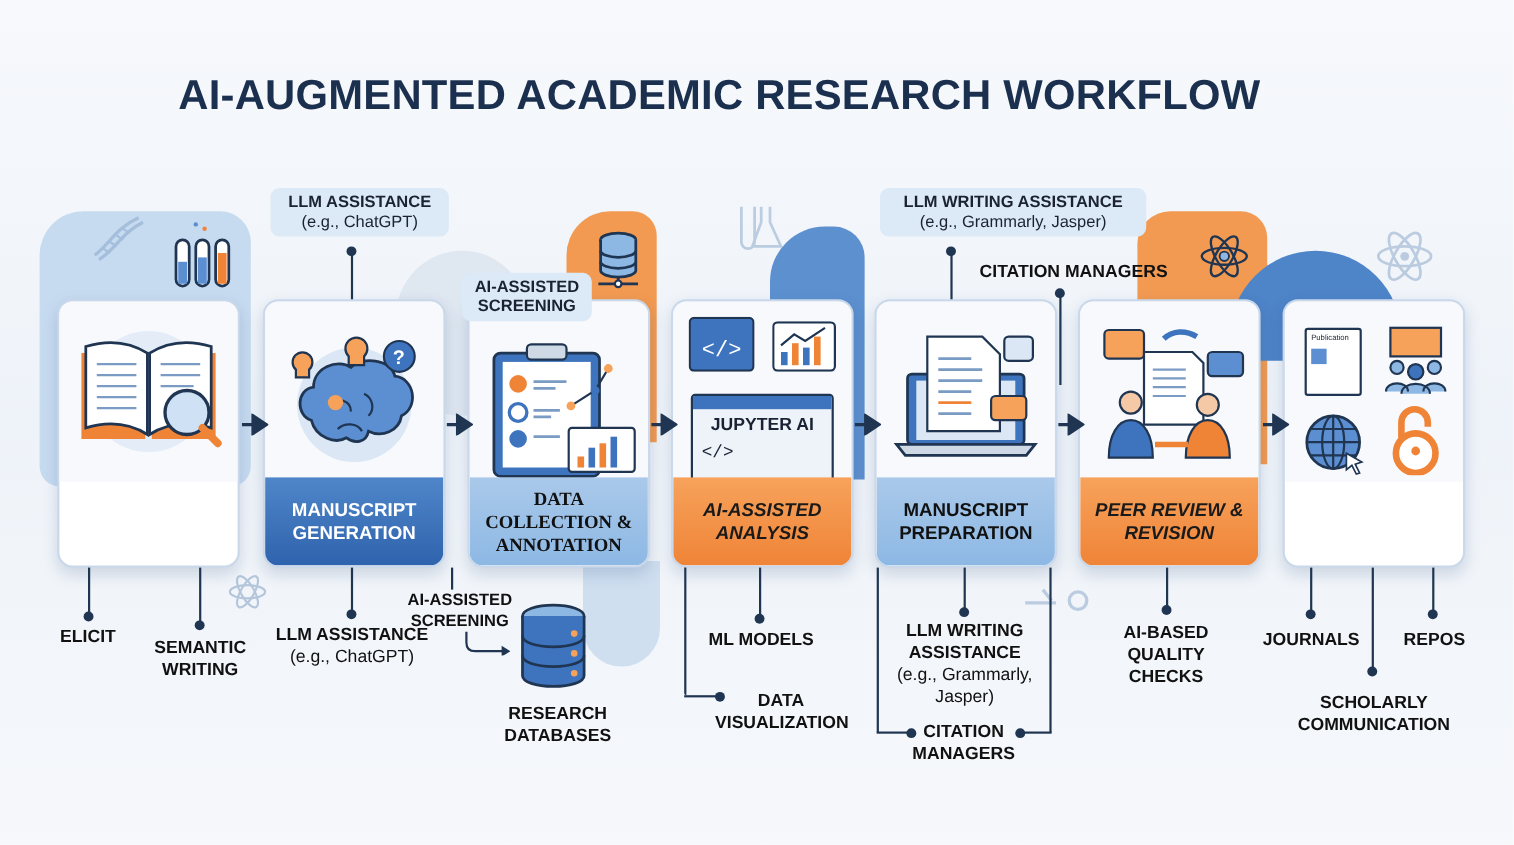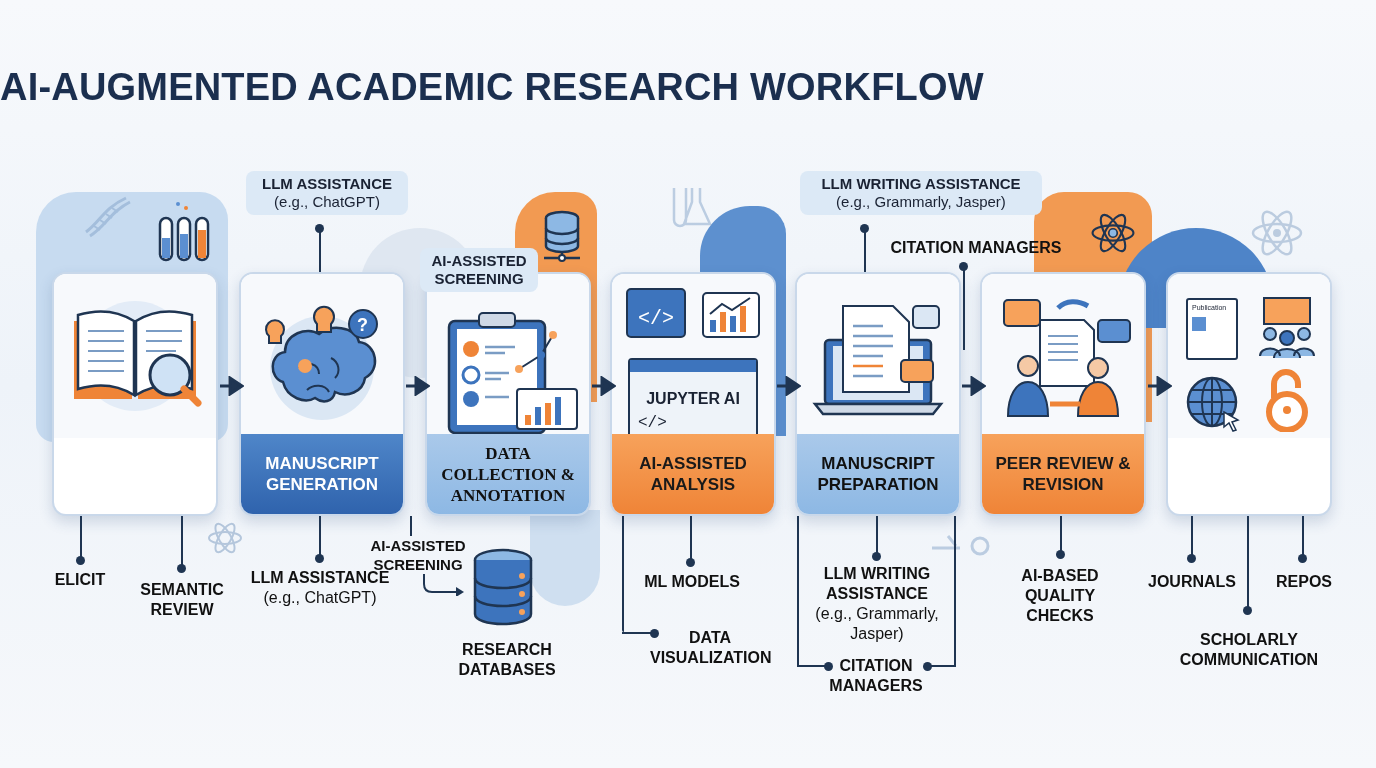--- a/index.html
+++ b/index.html
@@ -5,21 +5,21 @@
   * { box-sizing: border-box; margin: 0; padding: 0; }
   html, body { width: 1376px; height: 768px; overflow: hidden; }
   body {
     background: linear-gradient(180deg, #f7f9fc 0%, #eef3f9 50%, #f6f8fb 100%);
     font-family: "Liberation Sans", sans-serif;
     position: relative;
     color: #1a2233;
   }
   .title {
     position: absolute; left: 0; width: 1308px; top: 66px;
-    text-align: left; font-weight: 700; font-size: 38px;
+    text-align: center; font-weight: 700; font-size: 38px;
     color: #1b2f4f; letter-spacing: 0.2px;
   }
   .bgshape { position: absolute; border-radius: 28px; }
   .card {
     position: absolute; top: 272px; width: 166px; height: 244px;
     background: #ffffff; border-radius: 14px;
     border: 2px solid #c9d8ea;
     box-shadow: 0 6px 14px rgba(40,70,120,0.18);
     overflow: hidden;
   }
@@ -29,21 +29,21 @@
     background: #f7f9fc;
   }
   .card .label {
     position: absolute; left: 0; bottom: 0; width: 100%; height: 80px;
     display: flex; align-items: center; justify-content: center;
     text-align: center; font-weight: 700; font-size: 17px; line-height: 21px;
     padding: 0 6px;
   }
   .lbl-lightblue { background: linear-gradient(180deg,#aac9ea,#8db8e4); color:#111; }
   .lbl-blue { background: linear-gradient(180deg,#4f86c9,#2f63ad); color:#fff; }
-  .lbl-orange { background: linear-gradient(180deg,#f7a25b,#ef8437); color:#1a1a1a; }
+  .lbl-orange { background: linear-gradient(180deg,#f7a25b,#ef8437); color:#1a1a1a;font-style:italic; }
   .arrow {
     position: absolute; top: 376px; width: 24px; height: 20px;
   }
   .callout {
     position: absolute; background: #dce9f6; border-radius: 8px;
     text-align: center; font-size: 15px; line-height: 18px; padding: 4px 8px;
   }
   .callout .b { font-weight: 700; display:block; }
   .line { position: absolute; background: #1f3552; }
   .dot { position: absolute; width: 9px; height: 9px; border-radius: 50%; background: #1f3552; }
@@ -212,21 +212,21 @@
     <svg style="position:absolute;left:90px;top:18px;" width="58" height="46" viewBox="0 0 58 46">
         <rect x="1" y="1" width="56" height="44" rx="4" fill="#fff" stroke="#1f3552" stroke-width="2"></rect>
         <rect x="8" y="28" width="6" height="12" fill="#3d74bd"></rect>
         <rect x="18" y="20" width="6" height="20" fill="#ef8437"></rect>
         <rect x="28" y="24" width="6" height="16" fill="#3d74bd"></rect>
         <rect x="38" y="14" width="6" height="26" fill="#ef8437"></rect>
         <path d="M8 22l12-10 10 6 18-12" stroke="#1f3552" stroke-width="2" fill="none"></path>
       </svg>
     <div style="position:absolute;left:16px;top:84px;width:130px;height:80px;border:2px solid #1f3552;border-radius:4px;background:#eef3f9;">
       <div style="height:12px;background:#3d74bd;"></div>
-      <div style="text-align:center;font-weight:700;font-size:16px;margin-top:18px;">JUPYTER AI</div>
+      <div style="text-align:center;font-weight:700;font-size:16px;margin-top:6px;">JUPYTER AI</div>
       <div style="font-family:'Liberation Mono',monospace;font-size:16px;margin:6px 0 0 8px;">&lt;/&gt;</div>
     </div>
   </div>
   <div class="label lbl-orange">AI-ASSISTED ANALYSIS</div>
 </div>
 
 <div class="card" style="left:795px;">
   <div class="icon-area">
     <svg width="150" height="140" viewBox="0 0 150 140">
         <rect x="22" y="54" width="106" height="64" rx="4" fill="#3d74bd" stroke="#1f3552" stroke-width="2.5"></rect>
@@ -311,21 +311,21 @@
 <svg class="arrow" style="left:1148px;" viewBox="0 0 24 20">
     <path d="M0 10h12M10 2l12 8-12 8z" stroke="#1f3552" stroke-width="3" fill="#1f3552"></path>
   </svg>
 
 <div class="line" style="left:80px;top:516px;width:2px;height:44px;"></div>
 <div class="dot" style="left:76px;top:556px;"></div>
 <div class="tool" style="left:40px;top:570px;width:80px;">ELICIT</div>
 
 <div class="line" style="left:181px;top:516px;width:2px;height:52px;"></div>
 <div class="dot" style="left:177px;top:564px;"></div>
-<div class="tool" style="left:132px;top:580px;width:100px;">SEMANTIC REVIEW</div>
+<div class="tool" style="left:132px;top:580px;width:100px;">SEMANTIC WRITING</div>
 
 <div class="line" style="left:319px;top:516px;width:2px;height:42px;"></div>
 <div class="dot" style="left:315px;top:554px;"></div>
 <div class="tool" style="left:250px;top:568px;width:140px;">
   <span>LLM ASSISTANCE</span>
   <span class="sub">(e.g., ChatGPT)</span>
 </div>
 
 <div class="line" style="left:410px;top:516px;width:2px;height:20px;"></div>
 <div class="tool" style="left:366px;top:536px;width:104px;font-size:15px;line-height:19px;">AI-ASSISTED SCREENING</div>

